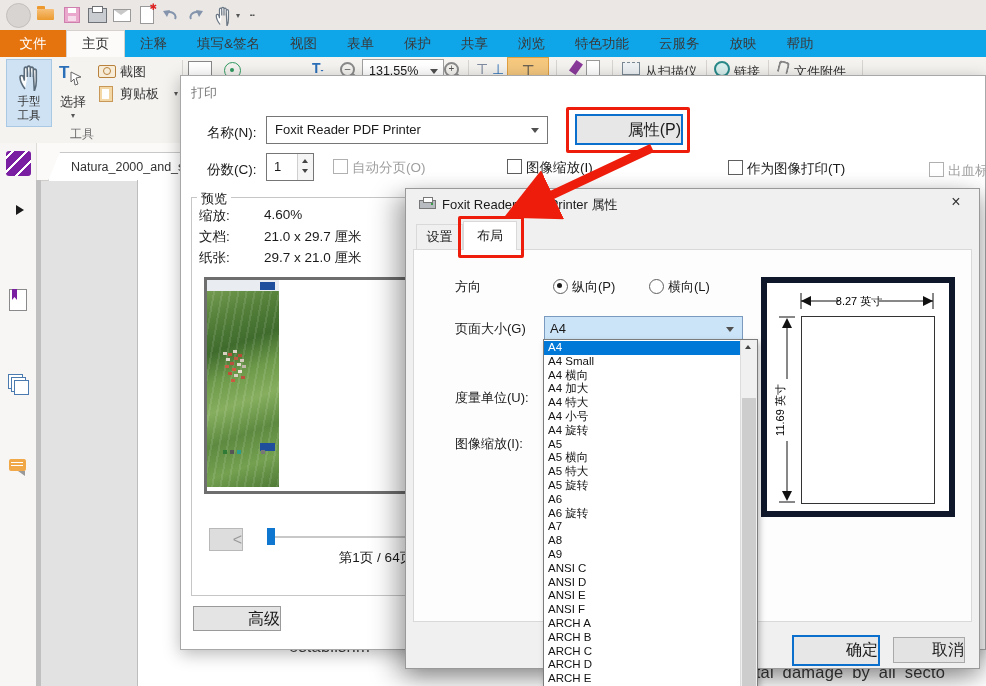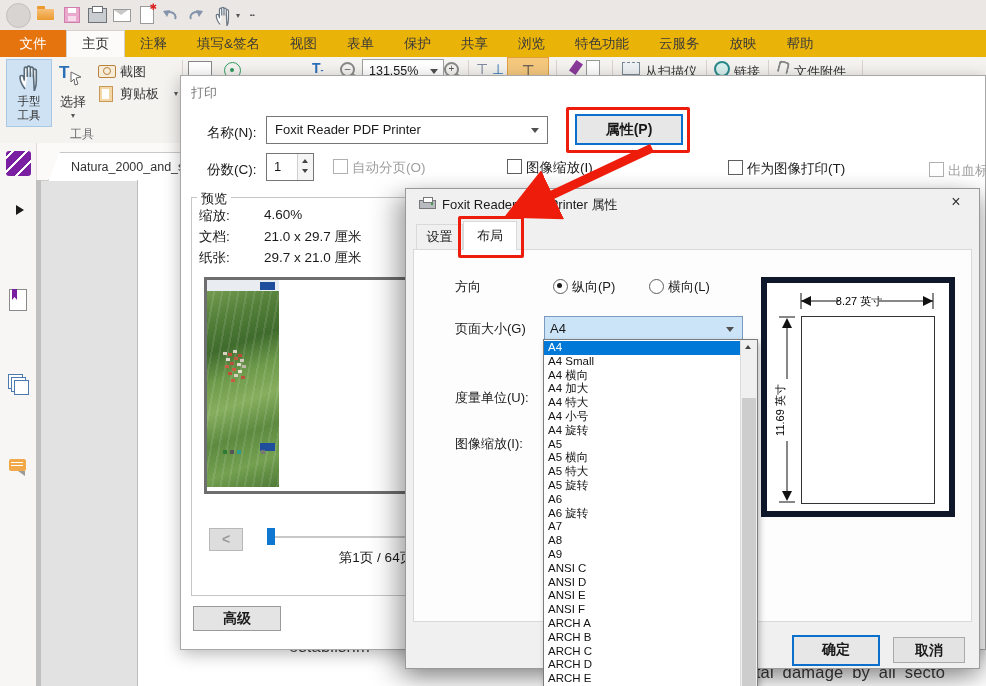--- a/index.html
+++ b/index.html
@@ -18,21 +18,21 @@
   .qa-save:before{content:"";position:absolute;left:3px;top:0;width:8px;height:5px;background:#fff;}
   .qa-save:after{content:"";position:absolute;left:3px;top:8px;width:8px;height:5px;background:#f6dcea;}
   .qa-print{left:88px;top:8px;width:17px;height:13px;background:#c9cdd1;border:1px solid #6f7377;}
   .qa-print:before{content:"";position:absolute;left:3px;top:-3px;width:9px;height:5px;background:#fff;border:1px solid #6f7377;}
   .qa-mail{left:113px;top:9px;width:16px;height:11px;background:#fff;border:1px solid #9a9a9a;}
   .qa-mail:before{content:"";position:absolute;left:0;top:0;width:0;height:0;border-left:7px solid transparent;border-right:7px solid transparent;border-top:5px solid #c8c8c8;}
   .qa-newdoc{left:140px;top:6px;width:12px;height:16px;background:#fff;border:1px solid #999;}
   .qa-newdoc:after{content:"✱";position:absolute;right:-4px;top:-5px;color:#d22;font-size:9px;}
   .qa-caret{color:#555;font-size:8px;}
   
-  .ribbon{left:0;top:30px;width:986px;height:27px;background:#eab308;display:flex;align-items:stretch;}
+  .ribbon{left:0;top:30px;width:986px;height:27px;background:#0ea5e9;display:flex;align-items:stretch;}
   .rtab{padding:0 15px;display:flex;align-items:center;font-size:13.5px;color:#3a3a3a;cursor:default;}
   .rtab-file{background:#e5740f;color:#fff;width:36px;justify-content:center;}
   .rtab-active{background:#fcfbfa;border:1px solid #d5d1cd;border-bottom:none;color:#333;}
   
   .toolbar{left:0;top:57px;width:986px;height:86px;background:#f5f3f0;border-bottom:1px solid #e0ddd9;}
   .handtool{left:6px;top:2px;width:44px;height:66px;background:#cfe2f3;border:1px solid #a8c8e4;text-align:center;font-size:11.5px;line-height:14px;color:#333;}
   .tb-label{font-size:13px;color:#333;}
   .group-label{color:#6b6b6b;font-size:12px;}
   .vsep{width:1px;background:#d8d4d0;}
   .sel-T{color:#2a6fb8;font-weight:bold;font-size:17px;}
@@ -67,21 +67,21 @@
   .cm-ico{width:17px;height:12px;background:#f0a848;border-radius:2px;}
   .cm-ico:before{content:"";position:absolute;left:2px;top:3px;width:12px;height:1px;background:#fff;box-shadow:0 3px 0 #fff;}
   .cm-ico:after{content:"";position:absolute;left:9px;top:12px;width:0;height:0;border-top:5px solid #9a9a9a;border-left:7px solid transparent;}
   .splitter{left:36px;top:180px;width:5px;height:506px;background:#c0c0c0;}
   .page-bg{left:137px;top:180px;width:849px;height:506px;background:#fff;border-left:1px solid #bdbdbd;}
   .doc-text{color:#3d3d3d;font-size:16.5px;letter-spacing:.2px;overflow:hidden;}
 
   
   .dialog{background:#fff;border:1px solid #a8a8a8;box-shadow:0 4px 16px rgba(0,0,0,.28);}
   .field{background:#fff;border:1px solid #767676;}
-  .btn{background:#e7e7e7;border:1px solid #a9a9a9;text-align:center;font-size:14px;font-weight:bold;}
+  .btn{background:#e7e7e7;border:1px solid #a9a9a9;text-align:right;font-size:16px;}
   .btn-focus{border:2px solid #0b6fce;}
   .redbox{border:3px solid #ed1c0b;border-radius:2px;z-index:5;pointer-events:none;}
   .cb{width:13px;height:13px;background:#fff;border:1px solid #5f5f5f;}
   .cb-dis{border-color:#b0b0b0;}
   .radio{width:13px;height:13px;background:#fff;border:1px solid #5f5f5f;border-radius:50%;}
   .radio-sel:after{content:"";position:absolute;left:3px;top:3px;width:5px;height:5px;border-radius:50%;background:#1f1f1f;}
   .gray-t{color:#9f9f9f;}
 
   
   #print-dialog{left:180px;top:75px;width:804px;height:573px;z-index:10;}

